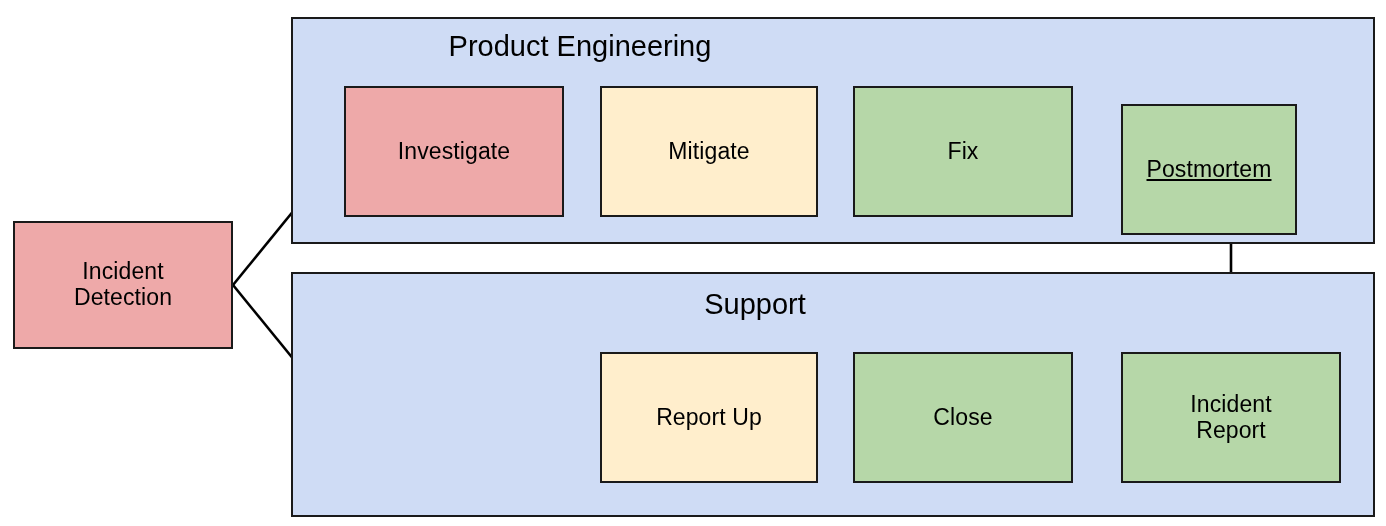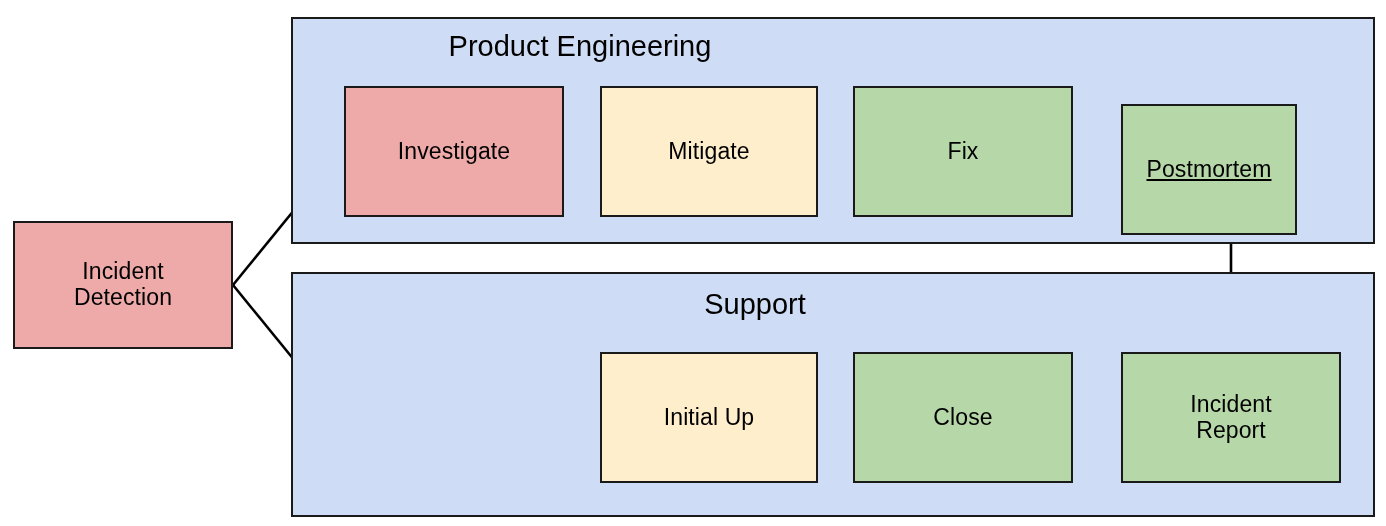--- a/index.html
+++ b/index.html
@@ -94,20 +94,20 @@
 
   <div class="node fill-red" style="left:344px; top:86px; width:220px; height:131px;">Investigate</div>
 
   <div class="node fill-green" style="left:853px; top:86px; width:220px; height:131px;">Fix</div>
 
   <div class="node fill-yellow" style="left:600px; top:86px; width:218px; height:131px;">Mitigate</div>
 
   <div class="node fill-green" style="left:1121px; top:104px; width:176px; height:131px;text-decoration:underline;">Postmortem</div>
 
 
-  <div class="node fill-yellow" style="left:600px; top:352px; width:218px; height:131px;">Initial Up</div>
+  <div class="node fill-yellow" style="left:600px; top:352px; width:218px; height:131px;">Report Up</div>
 
   <div class="node fill-green" style="left:853px; top:352px; width:220px; height:131px;">Close</div>
 
   <div class="node fill-green" style="left:1121px; top:352px; width:220px; height:131px;">Incident
 Report</div>
 
 </div>
 
 </body></html>

